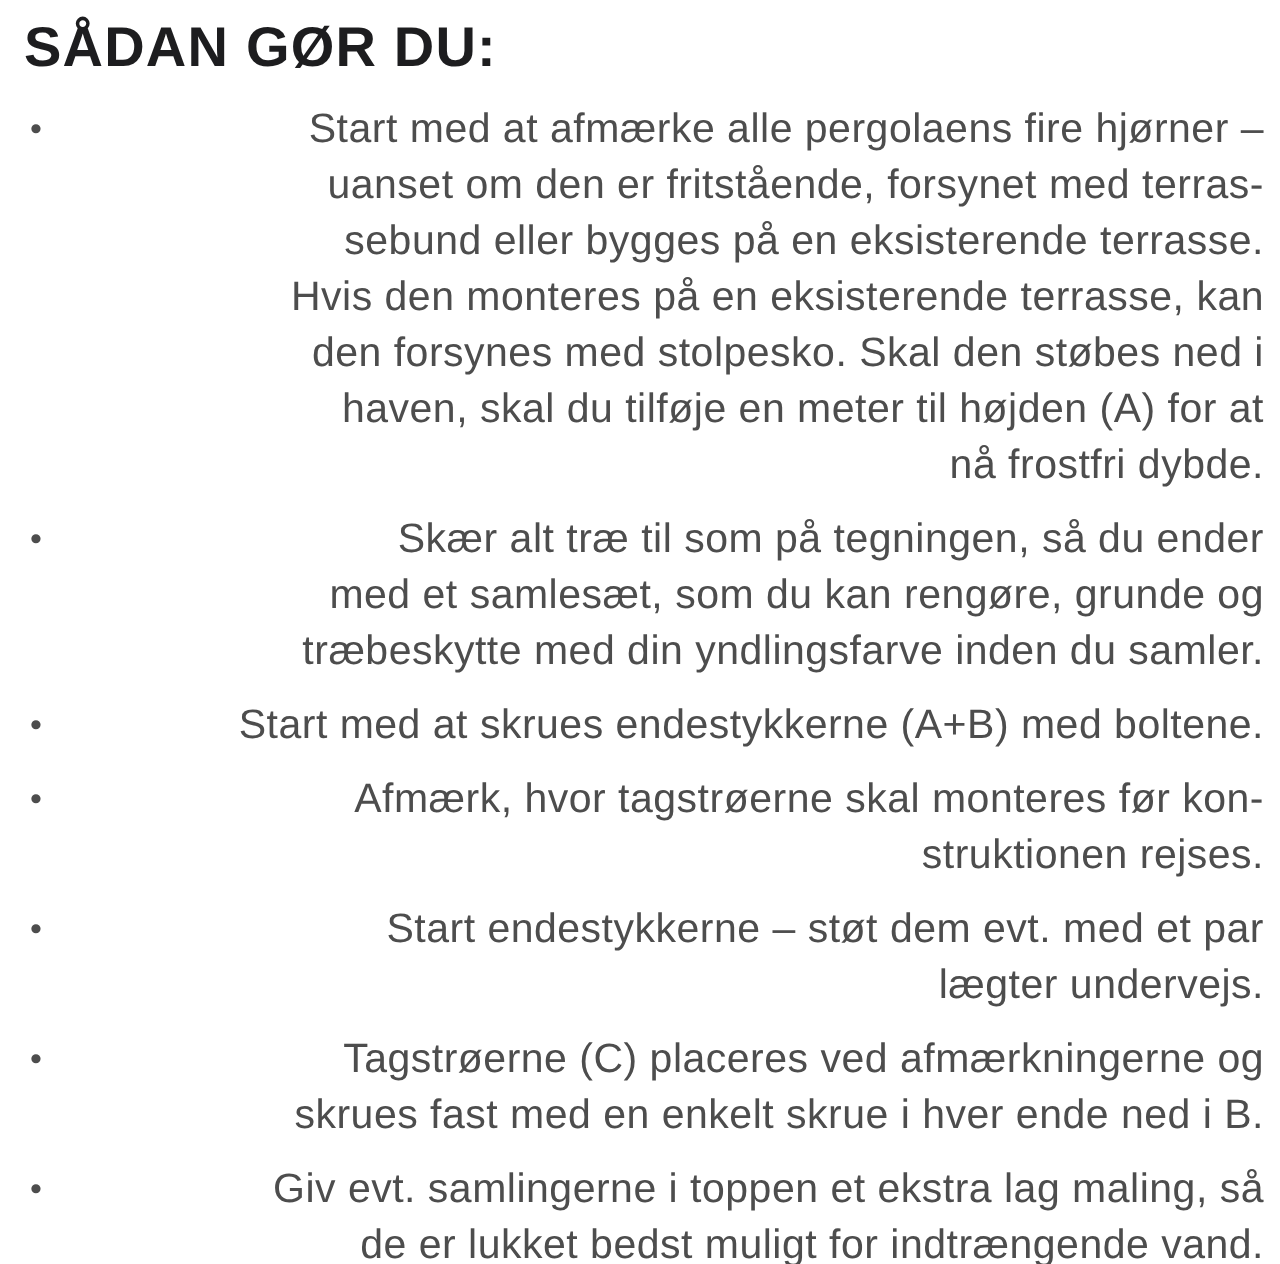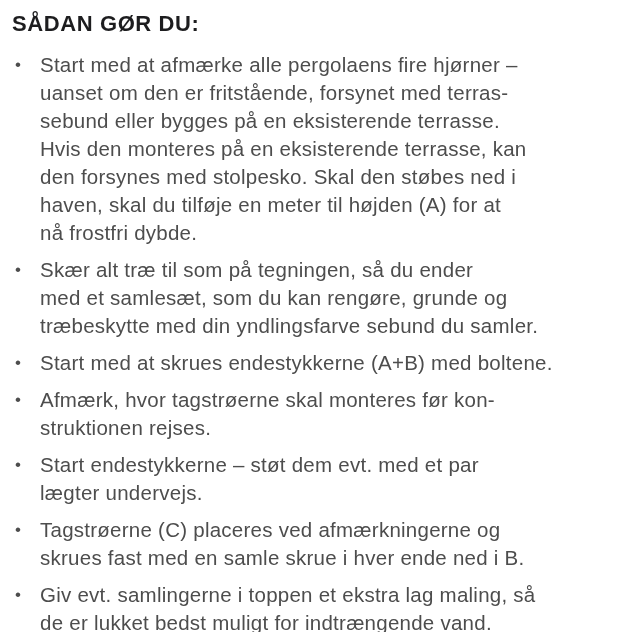--- a/index.html
+++ b/index.html
@@ -16,21 +16,21 @@
   }
   .page {
     box-sizing: border-box;
     width: 640px;
     height: 632px;
     padding: 8px 8px 8px 12px;
     background: #ffffff;
   }
   .heading {
     margin: 2px 0 13px 0;
-    font-size: 22px;
+    font-size: 28px;
     line-height: 28px;
     font-weight: 700;
     letter-spacing: 0.6px;
     color: #1d1d1f;
   }
   ul.instructions {
     list-style: none;
     margin: 0;
     padding: 0;
   }
@@ -50,20 +50,21 @@
     padding-left: 3px;
     box-sizing: border-box;
     font-size: 17px;
     line-height: 28px;
     color: #4d4d4d;
     user-select: none;
   }
   .item-text {
     white-space: pre-line;
     flex: 1 1 auto;
+    text-align: right;
   }
 </style>
 </head>
 <body>
 
 <div class="page">
   <h1 class="heading">SÅDAN GØR DU:</h1>
   <ul class="instructions" id="instructions-list">
       <li>
         <span class="bullet-glyph">•</span>
@@ -72,40 +73,40 @@
 sebund eller bygges på en eksisterende terrasse.
 Hvis den monteres på en eksisterende terrasse, kan
 den forsynes med stolpesko. Skal den støbes ned i
 haven, skal du tilføje en meter til højden (A) for at
 nå frostfri dybde.</span>
       </li>
       <li>
         <span class="bullet-glyph">•</span>
         <span class="item-text">Skær alt træ til som på tegningen, så du ender
 med et samlesæt, som du kan rengøre, grunde og
-træbeskytte med din yndlingsfarve sebund du samler.</span>
+træbeskytte med din yndlingsfarve inden du samler.</span>
       </li>
       <li>
         <span class="bullet-glyph">•</span>
         <span class="item-text">Start med at skrues endestykkerne (A+B) med boltene.</span>
       </li>
       <li>
         <span class="bullet-glyph">•</span>
         <span class="item-text">Afmærk, hvor tagstrøerne skal monteres før kon-
 struktionen rejses.</span>
       </li>
       <li>
         <span class="bullet-glyph">•</span>
         <span class="item-text">Start endestykkerne – støt dem evt. med et par
 lægter undervejs.</span>
       </li>
       <li>
         <span class="bullet-glyph">•</span>
         <span class="item-text">Tagstrøerne (C) placeres ved afmærkningerne og
-skrues fast med en samle skrue i hver ende ned i B.</span>
+skrues fast med en enkelt skrue i hver ende ned i B.</span>
       </li>
       <li>
         <span class="bullet-glyph">•</span>
         <span class="item-text">Giv evt. samlingerne i toppen et ekstra lag maling, så
 de er lukket bedst muligt for indtrængende vand.</span>
       </li>
     </ul>
 </div>
 
 </body></html>

